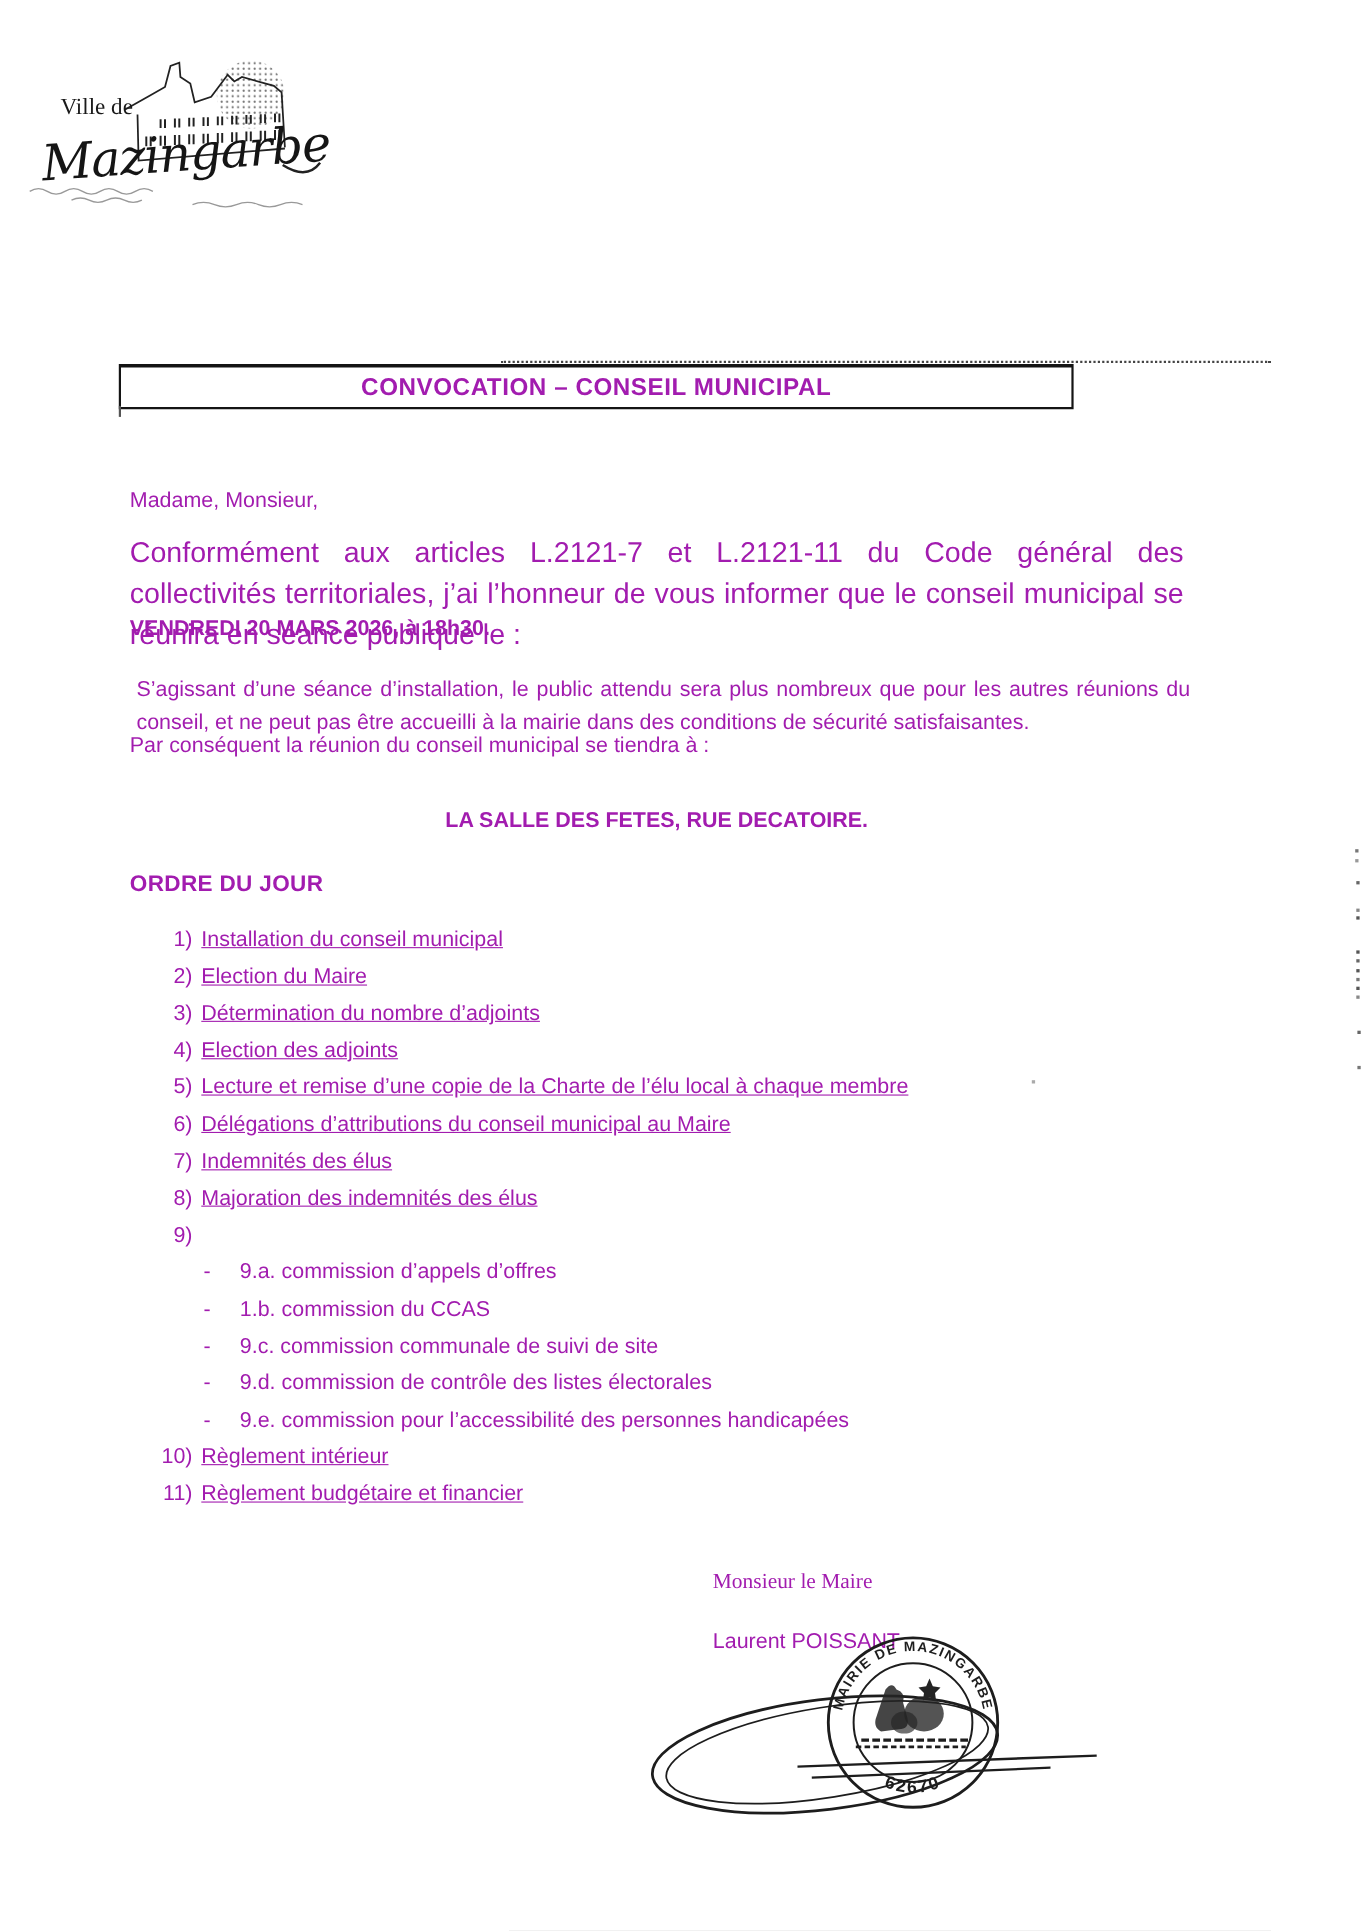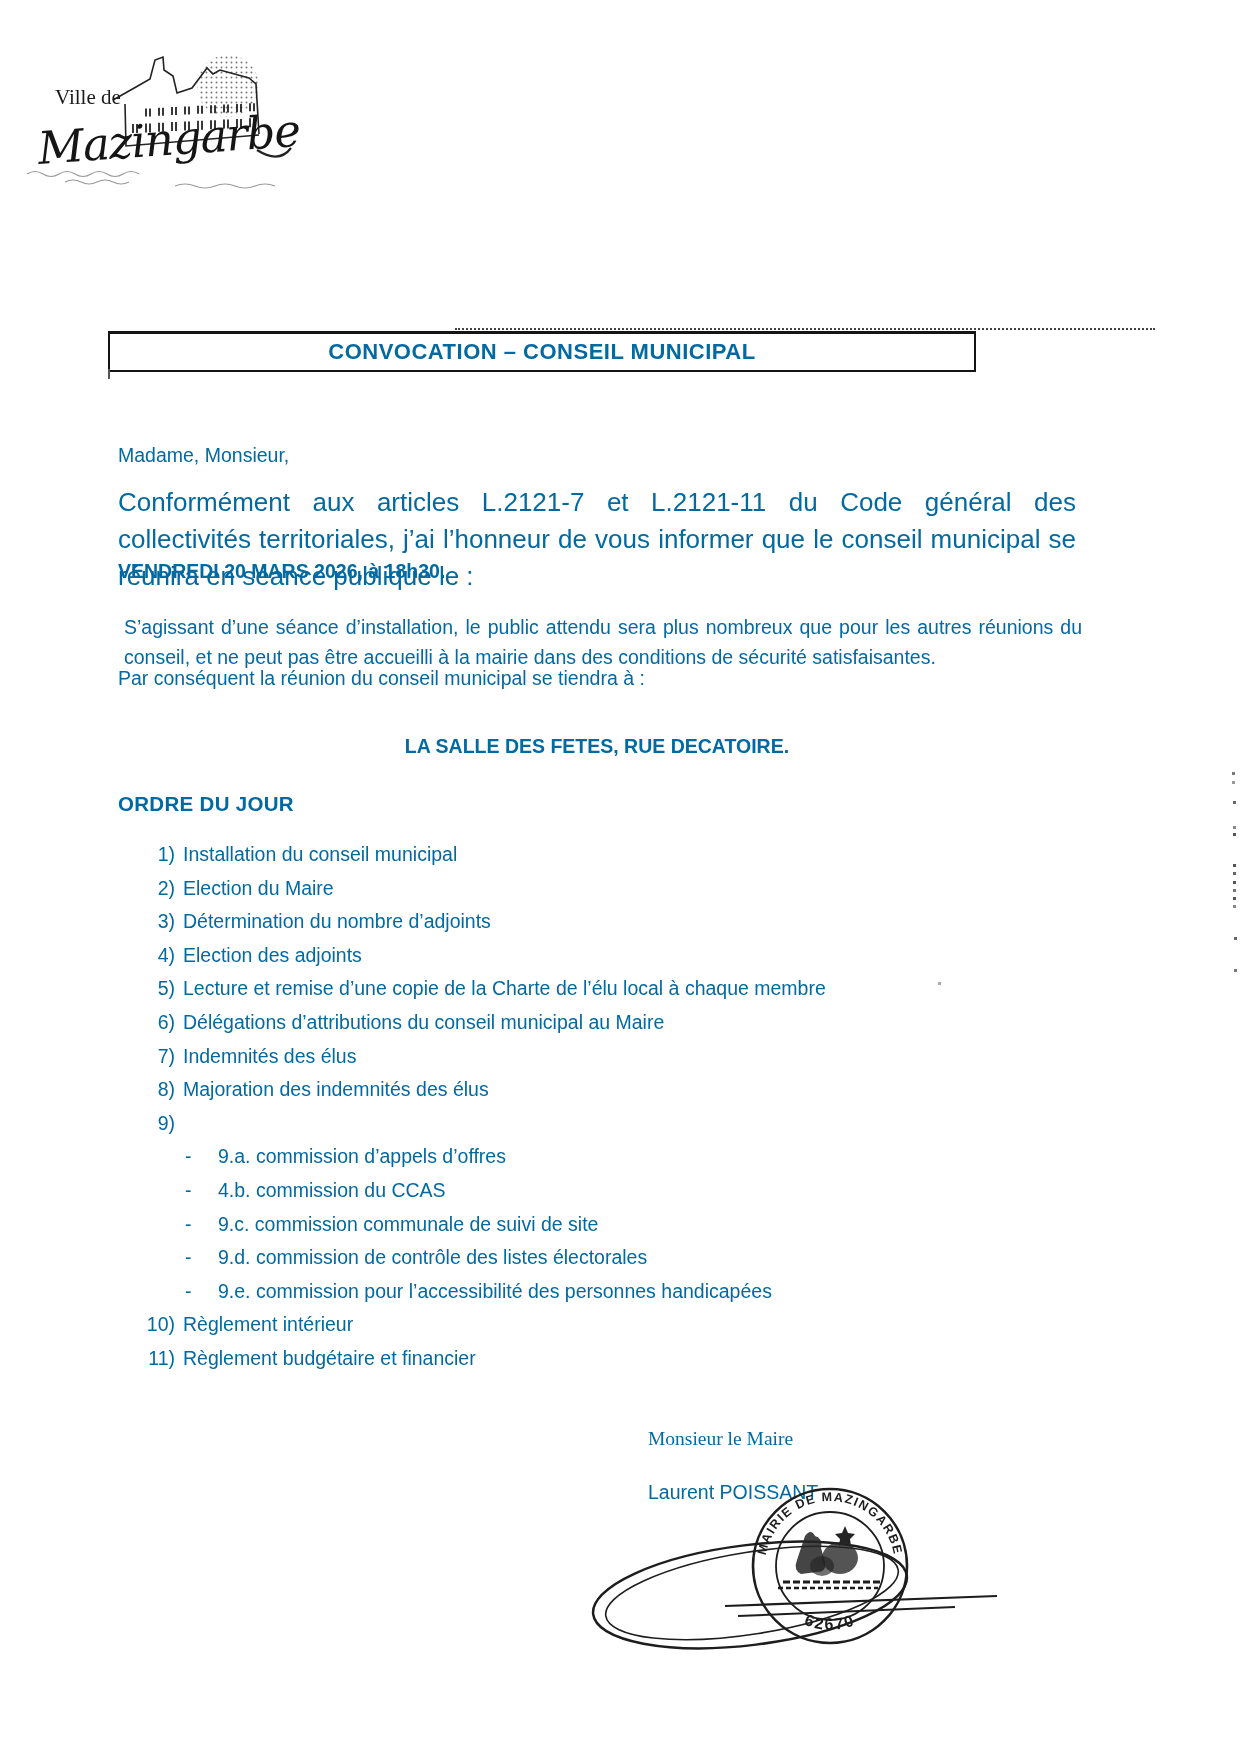--- a/index.html
+++ b/index.html
@@ -1,19 +1,19 @@
 <!DOCTYPE html>
 <html><head>
 <meta charset="utf-8">
 <style>
   html,body { margin:0; padding:0; background:#e8e8e8; }
   .page {
     position:relative; width:1241px; height:1755px; margin:0 auto;
     background:#ffffff; overflow:hidden;
-    font-family:"Liberation Sans", sans-serif; color:#0369a1;
+    font-family:"Liberation Sans", sans-serif; color:#a21caf;
   }
 
   
   .logo { position:absolute; left:25px; top:46px; width:280px; height:150px; }
 
   
   .scanline { position:absolute; left:455px; top:328px; width:700px; border-top:2px dotted #444; }
   .title-box {
     position:absolute; left:108px; top:331px; width:864px; height:36px;
     border:2px solid #141414; border-top-width:3px;
@@ -40,21 +40,21 @@
   .venue-line {
     position:absolute; left:118px; top:735px; width:958px;
     text-align:center; font-weight:bold; font-size:19.5px;
   }
 
   
   .agenda-heading { position:absolute; left:118px; top:792px; font-size:20.5px; font-weight:bold; letter-spacing:.3px; }
   .agenda-list { position:absolute; left:118px; top:838px; font-size:19.5px; }
   .agenda-row, .agenda-sub { display:flex; height:33.6px; line-height:33.6px; }
   .agenda-row .num { width:57px; text-align:right; }
-  .agenda-row .lbl { margin-left:8px; }
+  .agenda-row .lbl { margin-left:8px;text-decoration:underline; }
   .agenda-sub { padding-left:67px; }
   .agenda-sub .dash { width:33px; }
 
   
   .sig-role { position:absolute; left:648px; top:1428px; font-size:19.5px;font-family:Liberation Serif, serif; }
   .sig-name { position:absolute; left:648px; top:1481px; font-size:19.5px; }
   .stamp { position:absolute; left:500px; top:1470px; width:520px; height:240px; }
 
   
   .dots {
@@ -142,21 +142,21 @@
       </div>
     <div class="agenda-row">
         <span class="num">9)</span>
       </div>
     <div class="agenda-sub">
         <span class="dash">-</span>
         <span class="lbl">9.a. commission d’appels d’offres</span>
       </div>
     <div class="agenda-sub">
         <span class="dash">-</span>
-        <span class="lbl">4.b. commission du CCAS</span>
+        <span class="lbl">1.b. commission du CCAS</span>
       </div>
     <div class="agenda-sub">
         <span class="dash">-</span>
         <span class="lbl">9.c. commission communale de suivi de site</span>
       </div>
     <div class="agenda-sub">
         <span class="dash">-</span>
         <span class="lbl">9.d. commission de contrôle des listes électorales</span>
       </div>
     <div class="agenda-sub">

